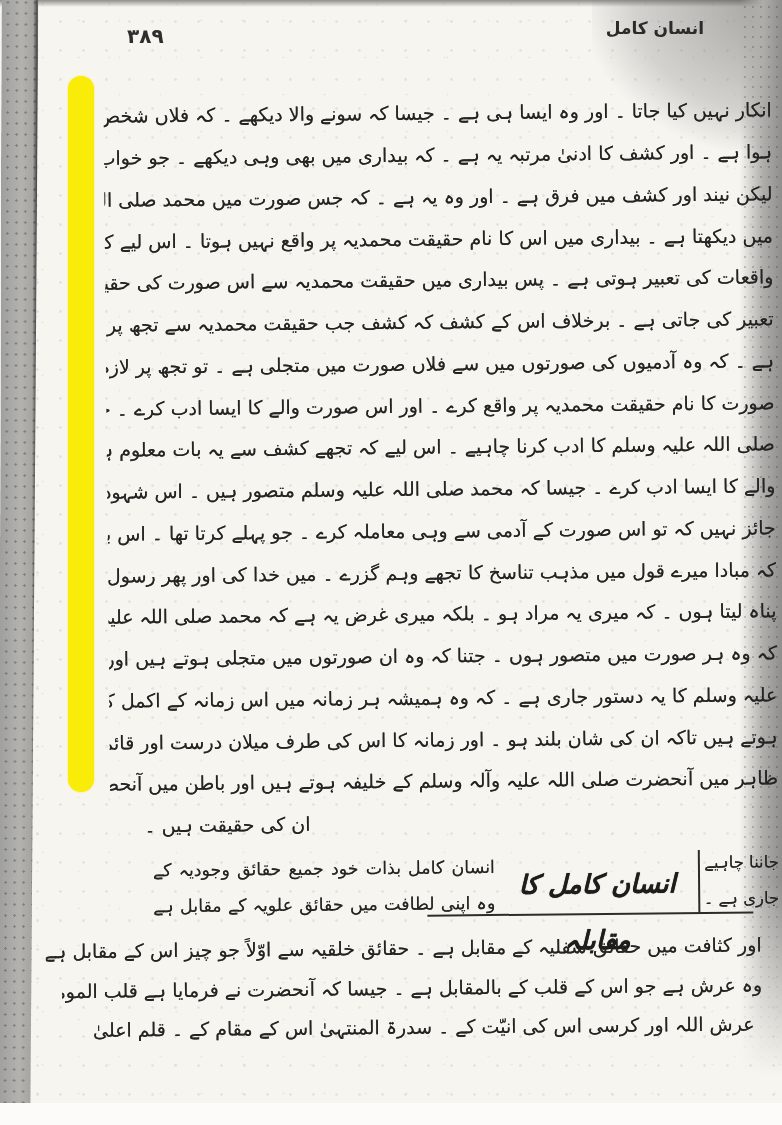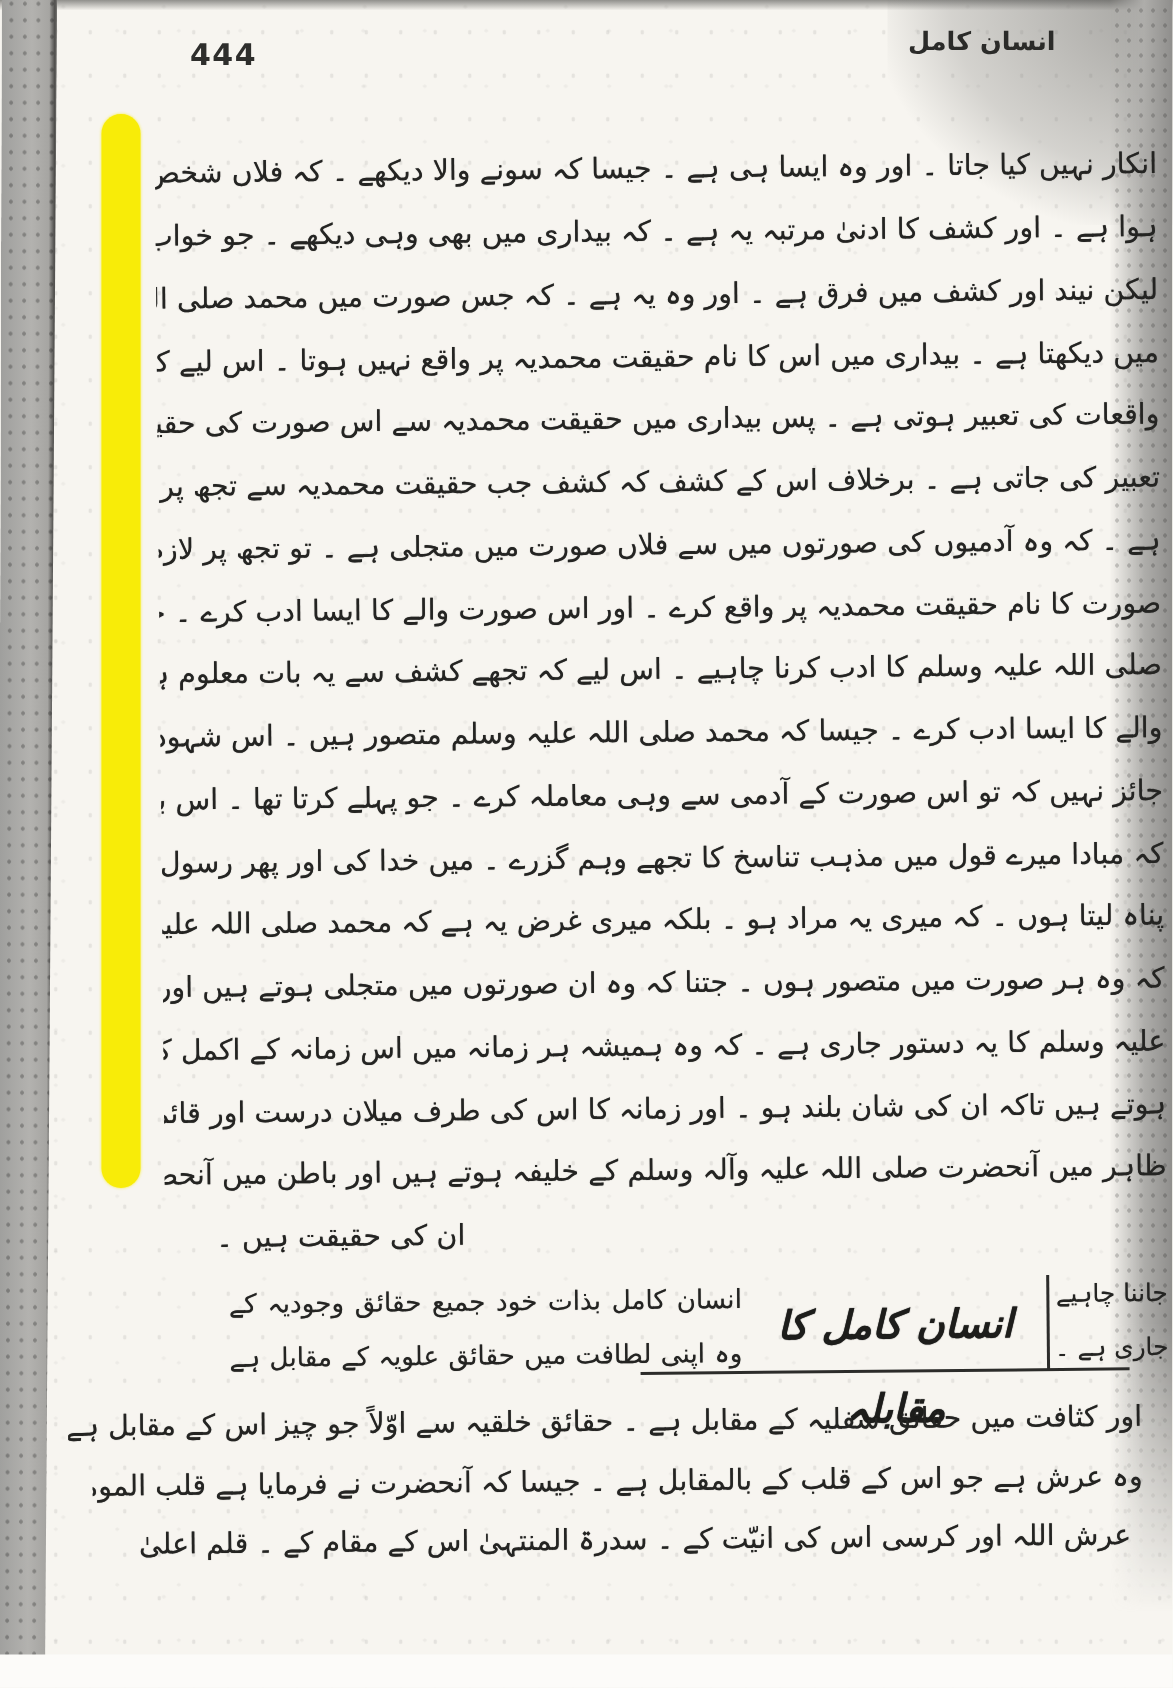--- a/index.html
+++ b/index.html
@@ -107,21 +107,21 @@
 
   <div class="band-top"></div>
   <div class="blotch-tr"></div>
   <div class="band-right"></div>
   <div class="band-left"></div>
   <div class="band-bottom"></div>
 
   <div class="highlight"></div>
 
   <div class="running-title">انسان کامل</div>
-  <div class="page-number">444</div>
+  <div class="page-number">۳۸۹</div>
 
   <div class="textblock">
 
     <div class="tline" style="top:93px">انکار نہیں کیا جاتا ۔ اور وہ ایسا ہی ہے ۔ جیسا کہ سونے والا دیکھے ۔ کہ فلاں شخص کی صورت میں ظاہر</div>
     <div class="tline" style="top:135px">ہوا ہے ۔ اور کشف کا ادنیٰ مرتبہ یہ ہے ۔ کہ بیداری میں بھی وہی دیکھے ۔ جو خواب میں دیکھا ہے</div>
     <div class="tline" style="top:177px">لیکن نیند اور کشف میں فرق ہے ۔ اور وہ یہ ہے ۔ کہ جس صورت میں محمد صلی اللہ علیہ وسلم کو نیند</div>
     <div class="tline" style="top:219px">میں دیکھتا ہے ۔ بیداری میں اس کا نام حقیقت محمدیہ پر واقع نہیں ہوتا ۔ اس لیے کہ عالم مثال کے</div>
     <div class="tline" style="top:260px">واقعات کی تعبیر ہوتی ہے ۔ پس بیداری میں حقیقت محمدیہ سے اس صورت کی حقیقت کی طرف</div>
     <div class="tline" style="top:302px">تعبیر کی جاتی ہے ۔ برخلاف اس کے کشف کہ کشف جب حقیقت محمدیہ سے تجھ پر انکشاف ہوتا</div>
     <div class="tline" style="top:344px">ہے ۔ کہ وہ آدمیوں کی صورتوں میں سے فلاں صورت میں متجلی ہے ۔ تو تجھ پر لازم ہوتا ہے کہ تو اس</div>

